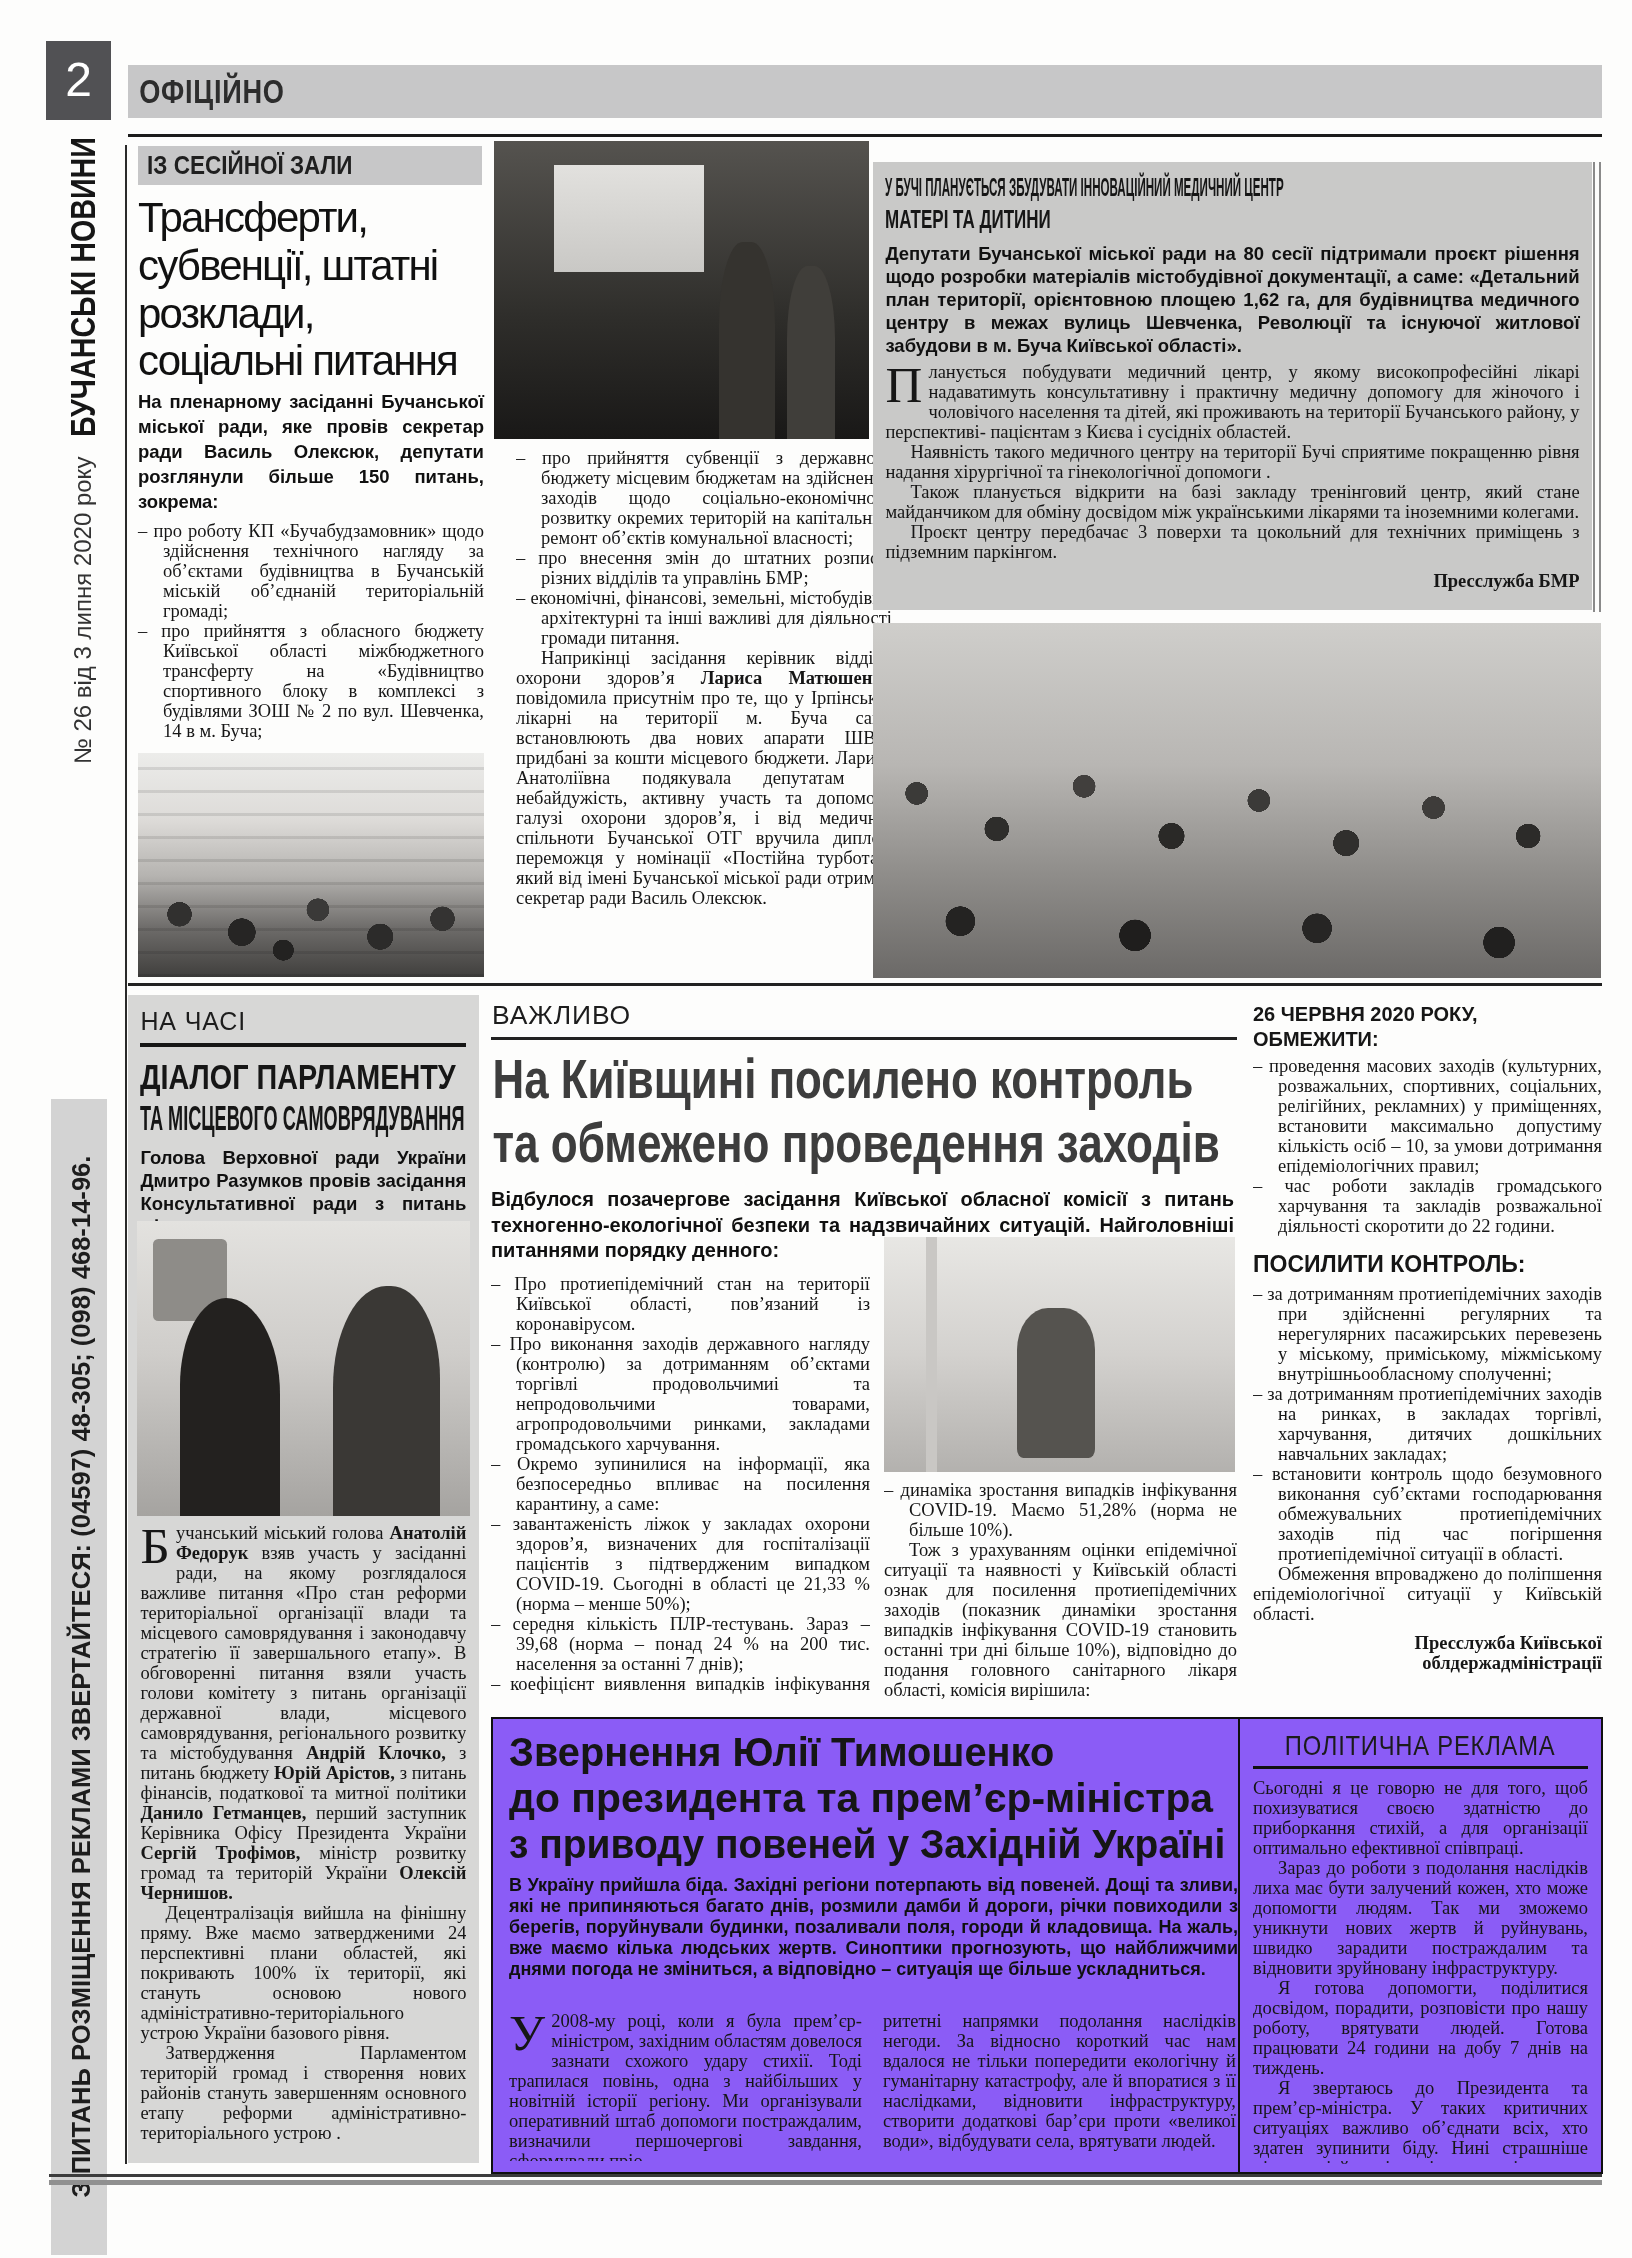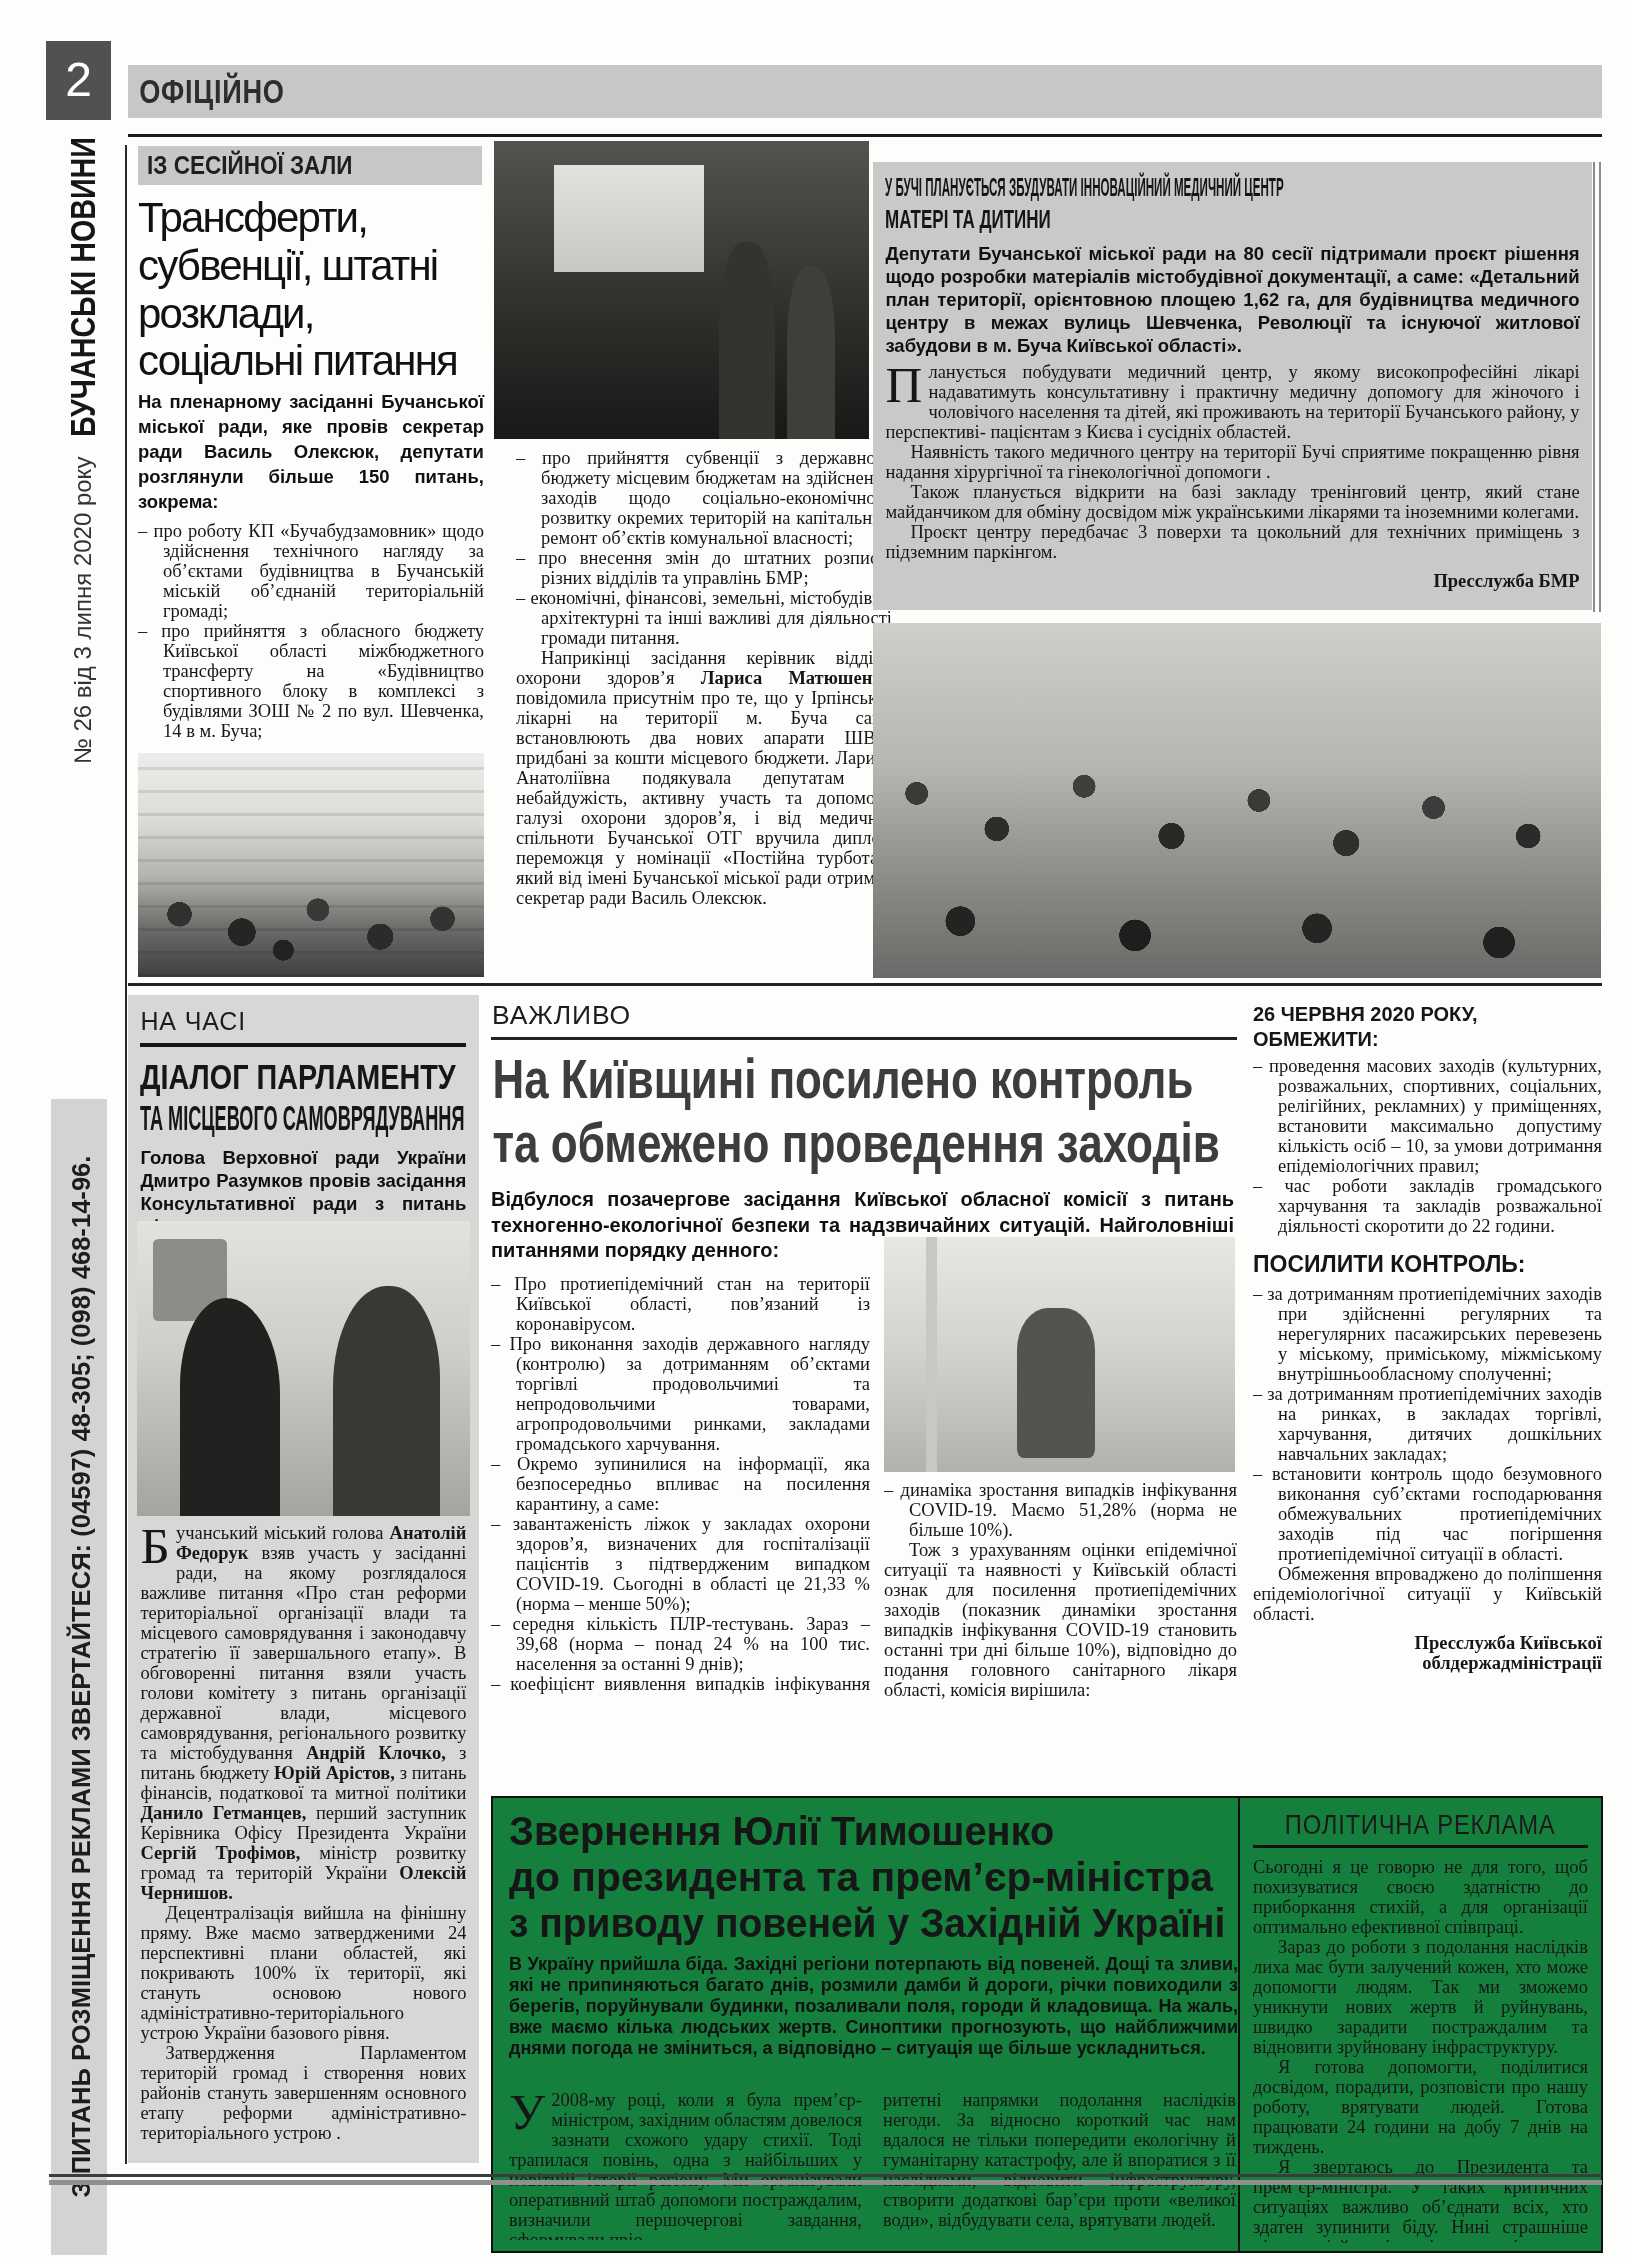--- a/index.html
+++ b/index.html
@@ -120,22 +120,22 @@
   #ctl-colA{left:491px;top:1274px;width:379px;height:422px;overflow:hidden;}
   #photo-street{left:884px;top:1237px;width:351px;height:235px;
     background:linear-gradient(180deg,#e8e7e4,#d3d1ce 50%,#b3b1ae);}
   #photo-street .fig{position:absolute;left:38%;bottom:6%;width:22%;height:64%;background:#55534f;
                      border-radius:40% 40% 8% 8%/28% 28% 6% 6%;}
   #photo-street .pole{position:absolute;left:12%;top:0;width:3%;height:100%;background:#c9c7c4;}
   #ctl-colB{left:884px;top:1480px;width:353px;height:222px;overflow:hidden;}
   #restr-col{left:1253px;top:1000px;width:349px;height:701px;overflow:hidden;}
 
   
-  #politbox{left:491px;top:1796px;width:1112px;height:457px;border:2.6px solid #101010;
-            box-sizing:border-box;background:#15803d;}
+  #politbox{left:491px;top:1717px;width:1112px;height:457px;border:2.6px solid #101010;
+            box-sizing:border-box;background:#8b5cf6;}
   #appeal-pane{position:absolute;left:16px;top:10.6px;width:729px;height:434px;}
   #appeal-lead{margin-top:7px;font-size:18px;line-height:21px;}
   #appeal-colA{position:absolute;left:0;top:281px;width:353px;height:150px;overflow:hidden;}
   #appeal-colB{position:absolute;left:374px;top:281px;width:353px;height:150px;overflow:hidden;}
   #polit-vline{position:absolute;left:745px;top:0;width:1.8px;height:100%;background:#101010;}
   #polit-pane{position:absolute;left:760px;top:8.8px;width:335px;height:436px;overflow:hidden;}
   #polit-label{text-align:center;}
   #polit-label span{display:inline-block;transform:scaleX(.85);font-size:28px;font-weight:400;
                     letter-spacing:0.9px;color:#1b1b1b;line-height:35px;}
   #polit-rule{height:2.6px;background:#111;margin:3.5px 0 8.8px;}
@@ -235,21 +235,21 @@
 </svg>
 <svg class="abs hl-svg" id="ctl-h2" width="746" height="65" viewBox="0 0 846 74">
   <text x="0" y="57" font-size="64" textLength="828" lengthAdjust="spacingAndGlyphs">та обмежено проведення заходів</text>
 </svg>
 <div class="abs lead" id="ctl-lead">Відбулося позачергове засідання Київської обласної комісії з питань техногенно-екологічної безпеки та надзвичайних ситуацій. Найголовніші питаннями порядку денного:</div>
 <div class="abs rich" id="ctl-colA">
     <p class="bullet"><span>– Про протиепідемічний стан на території Київської області, пов’язаний із коронавірусом.</span></p>
     <p class="bullet"><span>– Про виконання заходів державного нагляду (контролю) за дотриманням об’єктами торгівлі продовольчимиі та непродовольчими товарами, агропродовольчими ринками, закладами громадського харчування.</span></p>
     <p class="bullet"><span>– Окремо зупинилися на інформації, яка безпосередньо впливає на посилення карантину, а саме:</span></p>
     <p class="bullet"><span>– завантаженість ліжок у закладах охорони здоров’я, визначених для госпіталізації пацієнтів з підтвердженим випадком COVID-19. Сьогодні в області це 21,33 % (норма – менше 50%);</span></p>
-    <p class="bullet"><span>– середня кількість ПЛР-тестувань. Зараз – 39,68 (норма – понад 24 % на 100 тис. населення за останні 9 днів);</span></p>
+    <p class="bullet"><span>– середня кількість ПЛР-тестувань. Зараз – 39,68 (норма – понад 24 % на 200 тис. населення за останні 7 днів);</span></p>
     <p class="bullet"><span>– коефіцієнт виявлення випадків інфікування COVID-19. Нині 6,5 % (норма менше 11%);</span></p>
   </div>
 <div class="abs" id="photo-street">
   <div class="pole"></div>
   <div class="fig"></div>
 </div>
 <div class="abs rich" id="ctl-colB">
     <p class="bullet"><span>– динаміка зростання випадків інфікування COVID-19. Маємо 51,28% (норма не більше 10%).</span></p>
     <p class="ind"><span>Тож з урахуванням оцінки епідемічної ситуації та наявності у Київській області ознак для посилення протиепідемічних заходів (показник динаміки зростання випадків інфікування COVID-19 становить останні три дні більше 10%), відповідно до подання головного санітарного лікаря області, комісія вирішила:</span></p>
   </div>

